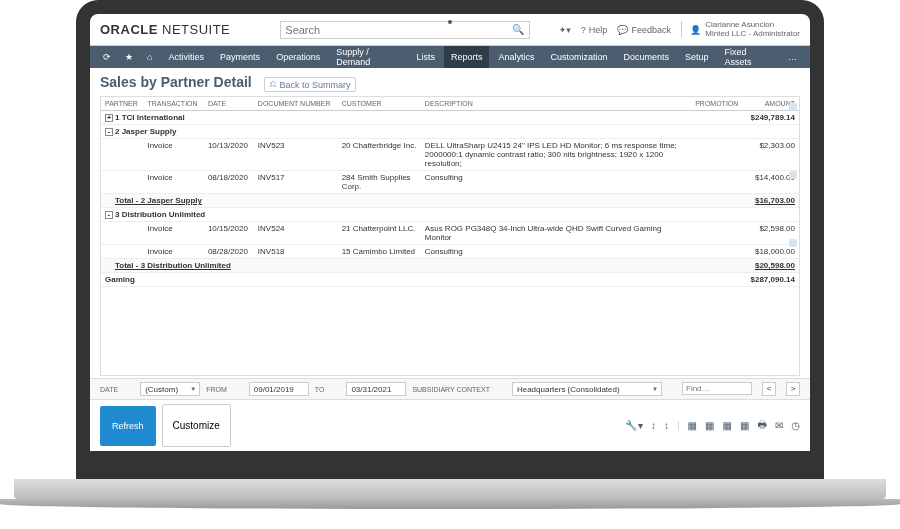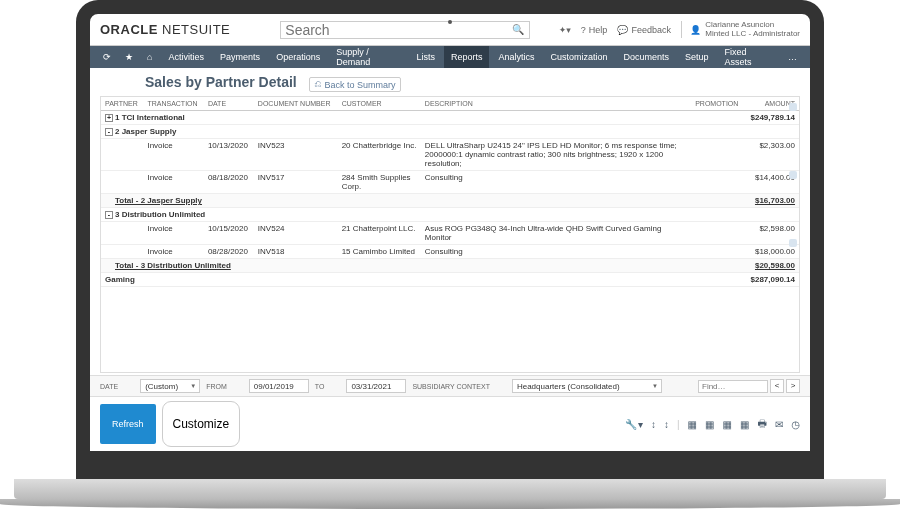--- a/index.html
+++ b/index.html
@@ -6,55 +6,55 @@
 body { background: #fff; width: 900px; height: 529px; overflow: hidden; position: relative; }
 .laptop-frame { position: absolute; top: 0; left: 76px; right: 76px; bottom: 50px; border: 14px solid #333; border-bottom: 28px solid #333; border-radius: 22px 22px 0 0; background: #fff; overflow: hidden; }
 .laptop-base { position: absolute; bottom: 30px; left: 14px; right: 14px; height: 20px; background: linear-gradient(#ddd, #bbb); border-radius: 0 0 4px 4px; }
 .laptop-foot { position: absolute; bottom: 20px; left: 0; right: 0; height: 10px; background: linear-gradient(#bbb, #999); border-radius: 0 0 60% 60%; }
 .app { width: 100%; height: 100%; display: flex; flex-direction: column; font-size: 9px; color: #333; }
 .topbar { display: flex; align-items: center; padding: 4px 10px; border-bottom: 1px solid #ccc; height: 32px; }
 .logo { font-size: 13px; letter-spacing: 0.5px; }
 .logo b { font-weight: 700; }
 .logo .thin { font-weight: 300; }
 .search { margin-left: 50px; flex: 0 0 250px; display: flex; align-items: center; border: 1px solid #ccc; height: 18px; padding: 0 4px; }
-.search input { border: none; outline: none; font-size: 14px; flex: 1; }
+.search input { border: none; outline: none; font-size: 11px; flex: 1; }
 .search .mag { color: #888; font-size: 10px; }
 .top-right { margin-left: auto; display: flex; align-items: center; gap: 10px; color: #666; }
 .top-right .item { display: flex; align-items: center; gap: 3px; cursor: pointer; }
 .user-block { display: flex; align-items: center; gap: 4px; border-left: 1px solid #ccc; padding-left: 8px; }
 .user-text { font-size: 8px; line-height: 1.1; }
 .menubar { background: #4b5d6e; color: #fff; display: flex; align-items: center; height: 22px; font-size: 9px; padding: 0 6px; gap: 2px; }
 .menubar .mi { padding: 0 7px; height: 100%; display: flex; align-items: center; cursor: pointer; }
 .menubar .mi.active { background: #2f3d4a; }
 .menubar .icon-btn { width: 20px; text-align: center; }
-.page-head { padding: 6px 10px 2px; margin-left: 45px; }
+.page-head { padding: 6px 10px 2px; }
 .page-title { font-size: 14px; font-weight: 700; color: #4b5d6e; display: inline-block; margin-right: 10px; }
 .back-link { font-size: 9px; color: #607d9c; cursor: pointer; border: 1px solid #ccc; border-radius: 2px; padding: 1px 4px; display: inline-flex; align-items: center; gap: 3px; }
 .table-wrap { flex: 1; overflow: auto; border: 1px solid #ddd; margin: 2px 10px; position: relative; }
 table { width: 100%; border-collapse: collapse; font-size: 8px; }
 thead th { text-align: left; font-weight: 400; color: #666; border-bottom: 1px solid #ccc; padding: 3px 4px; text-transform: uppercase; font-size: 7px; position: sticky; top: 0; background: #fff; }
 thead th.right, td.right { text-align: right; }
 tbody td { padding: 2px 4px; vertical-align: top; border-bottom: 1px solid #eee; }
 .toggle { width: 8px; height: 8px; border: 1px solid #888; display: inline-block; text-align: center; line-height: 6px; font-size: 7px; margin-right: 2px; cursor: pointer; }
 .group-row td { font-weight: 700; }
 .total-row td { font-weight: 700; background: #fafafa; text-decoration: underline; }
 .grand-total td { font-weight: 700; border-top: 1px solid #999; }
 .right-gutter { position: absolute; right: 0; top: 0; bottom: 0; width: 12px; display: flex; flex-direction: column; justify-content: flex-start; padding-top: 6px; gap: 60px; align-items: center; }
 .right-gutter div { width: 8px; height: 8px; background: #d8e4ef; border-radius: 2px; }
 .filter-bar { display: flex; align-items: center; gap: 6px; padding: 3px 10px; font-size: 8px; background: #f7f7f7; border-top: 1px solid #ddd; }
 .filter-bar label { color: #666; text-transform: uppercase; font-size: 7px; }
 .filter-bar .field { background: #fff; border: 1px solid #ccc; padding: 5px 4px; min-width: 60px; height: 14px; display: flex; align-items: center; margin-left: 16px; }
 .filter-bar .dropdown { position: relative; padding-right: 14px; }
 .filter-bar .dropdown::after { content: "▼"; position: absolute; right: 3px; font-size: 6px; color: #666; }
-.find-box { margin-left: auto; display: flex; align-items: center; gap: 2px; }
+.find-box { margin-left: auto; display: flex; align-items: flex-start; gap: 10px; }
 .find-box input { border: 1px solid #ccc; font-size: 8px; padding: 1px 3px; width: 70px; }
 .nav-btn { border: 1px solid #ccc; background: #fff; width: 14px; height: 14px; font-size: 8px; text-align: center; line-height: 12px; cursor: pointer; }
 .action-bar { display: flex; align-items: center; gap: 6px; padding: 4px 10px; border-top: 1px solid #ddd; }
 .btn-primary { background: #1f8ad0; color: #fff; border: none; padding: 15px 12px; font-size: 9px; border-radius: 2px; cursor: pointer; }
-.btn-secondary { background: #fff; border: 1px solid #ccc; padding: 15px 10px; font-size: 12px; border-radius: 9px; cursor: pointer; }
+.btn-secondary { background: #fff; border: 1px solid #ccc; padding: 15px 10px; font-size: 10px; border-radius: 2px; cursor: pointer; }
 .action-icons { margin-left: auto; display: flex; gap: 8px; align-items: center; }
 .action-icons span { font-size: 10px; color: #4b5d6e; cursor: pointer; }
 .ic-green { color: #2a8a2a; }
 .ic-red { color: #c02020; }
 .ic-blue { color: #1f8ad0; }
 .camera-dot { position: absolute; top: 6px; left: 50%; width: 4px; height: 4px; background: #555; border-radius: 50%; transform: translateX(-50%); }
 </style>
 </head>
 <body>
 

